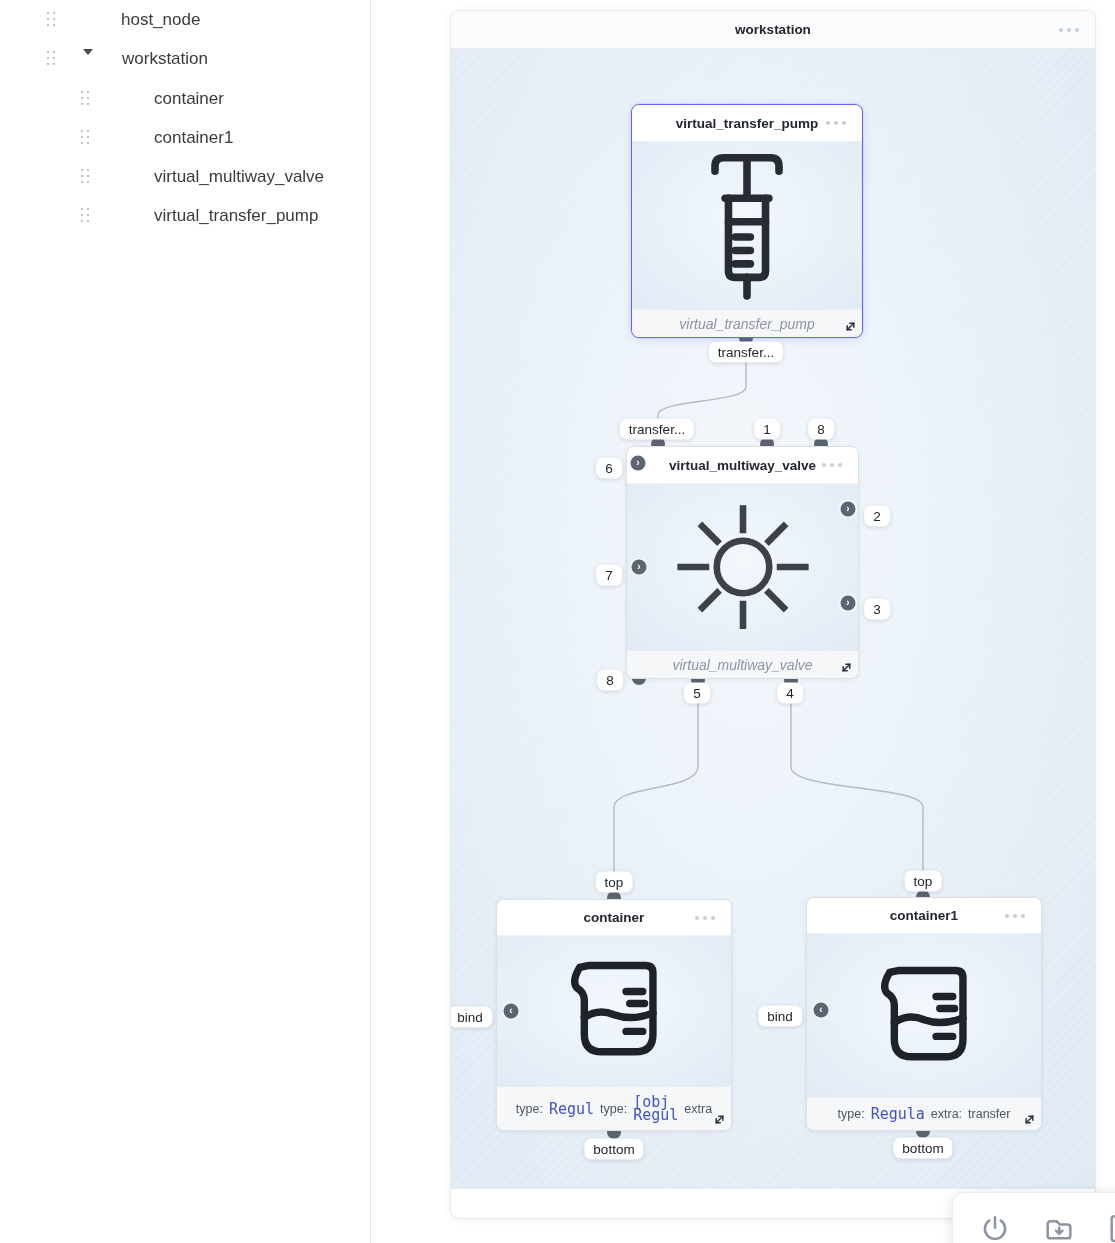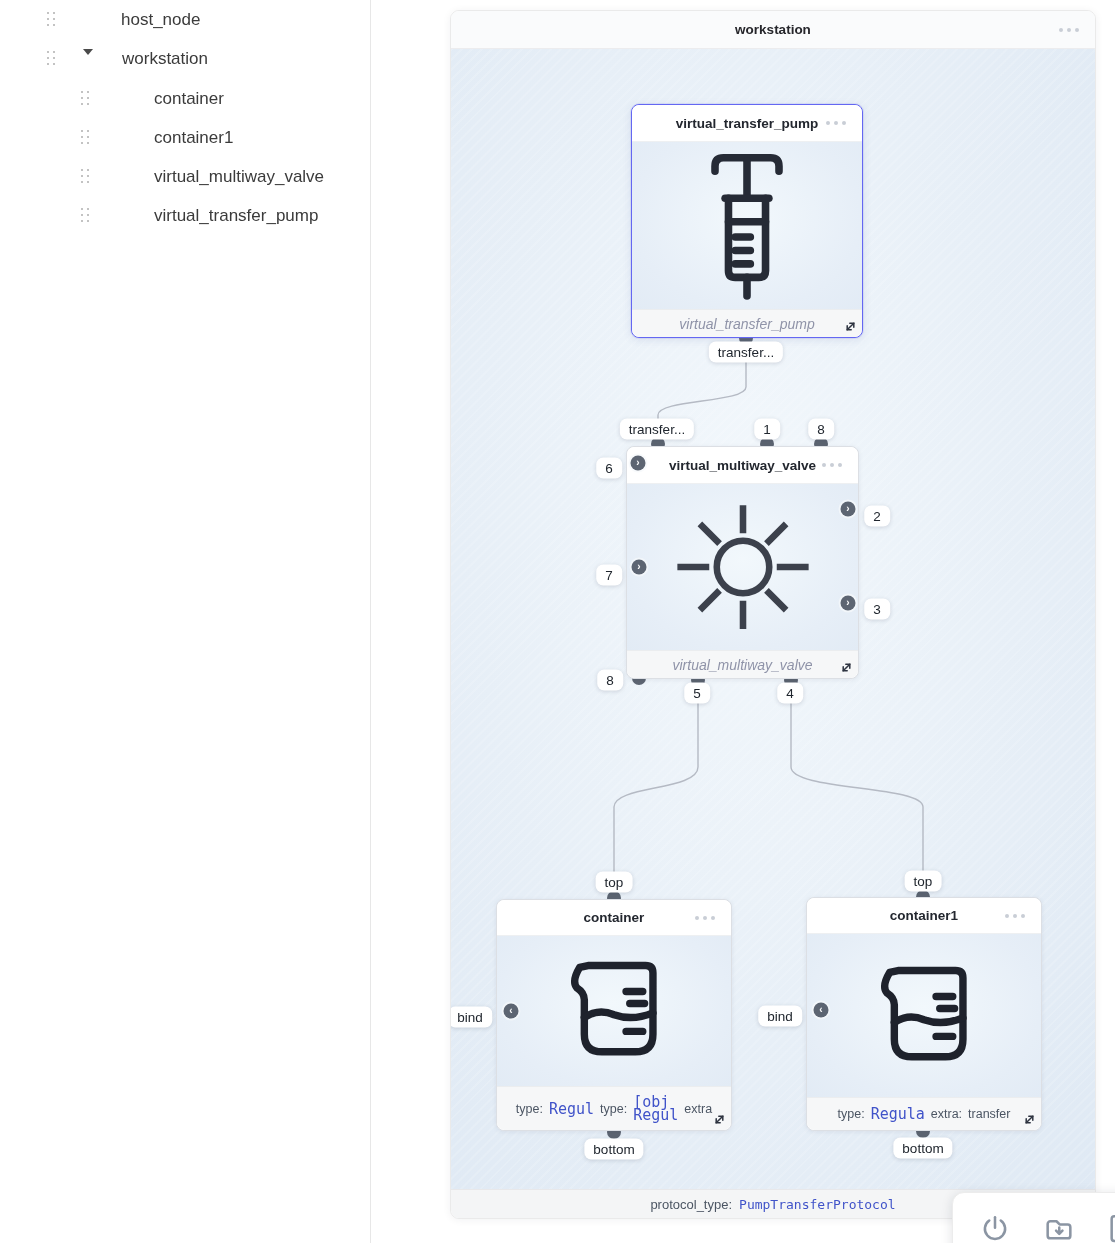--- a/index.html
+++ b/index.html
@@ -314,24 +314,20 @@
     <div class="port-label" style="left:426px;top:598px">3</div>
     <div class="port-label" style="left:246px;top:682px">5</div>
     <div class="port-label" style="left:339px;top:682px">4</div>
     <div class="port-label" style="left:163px;top:871px">top</div>
     <div class="port-label" style="left:472px;top:870px">top</div>
     <div class="port-label" style="left:19px;top:1006px">bind</div>
     <div class="port-label" style="left:329px;top:1005px">bind</div>
     <div class="port-label" style="left:163px;top:1138px">bottom</div>
     <div class="port-label" style="left:472px;top:1137px">bottom</div>
 
-    <div class="panel-footer">
-      <span class="kv-label">protocol_type:</span>
-      <span class="mono-val" style="font-size:13px">PumpTransferProtocol</span>
-    </div>
   </div>
 
   <div class="corner-toolbar">
     <span class="tool" style="left:26px">
       <svg width="32" height="32" viewBox="0 0 24 24" fill="none" stroke="#8b95a3" stroke-width="1.9" stroke-linecap="round">
         <path d="M12 3.2 V11"></path>
           <path d="M7.7 5.6 a7.6 7.6 0 1 0 8.6 0"></path>
       </svg>
     </span>
     <span class="tool" style="left:90px">

